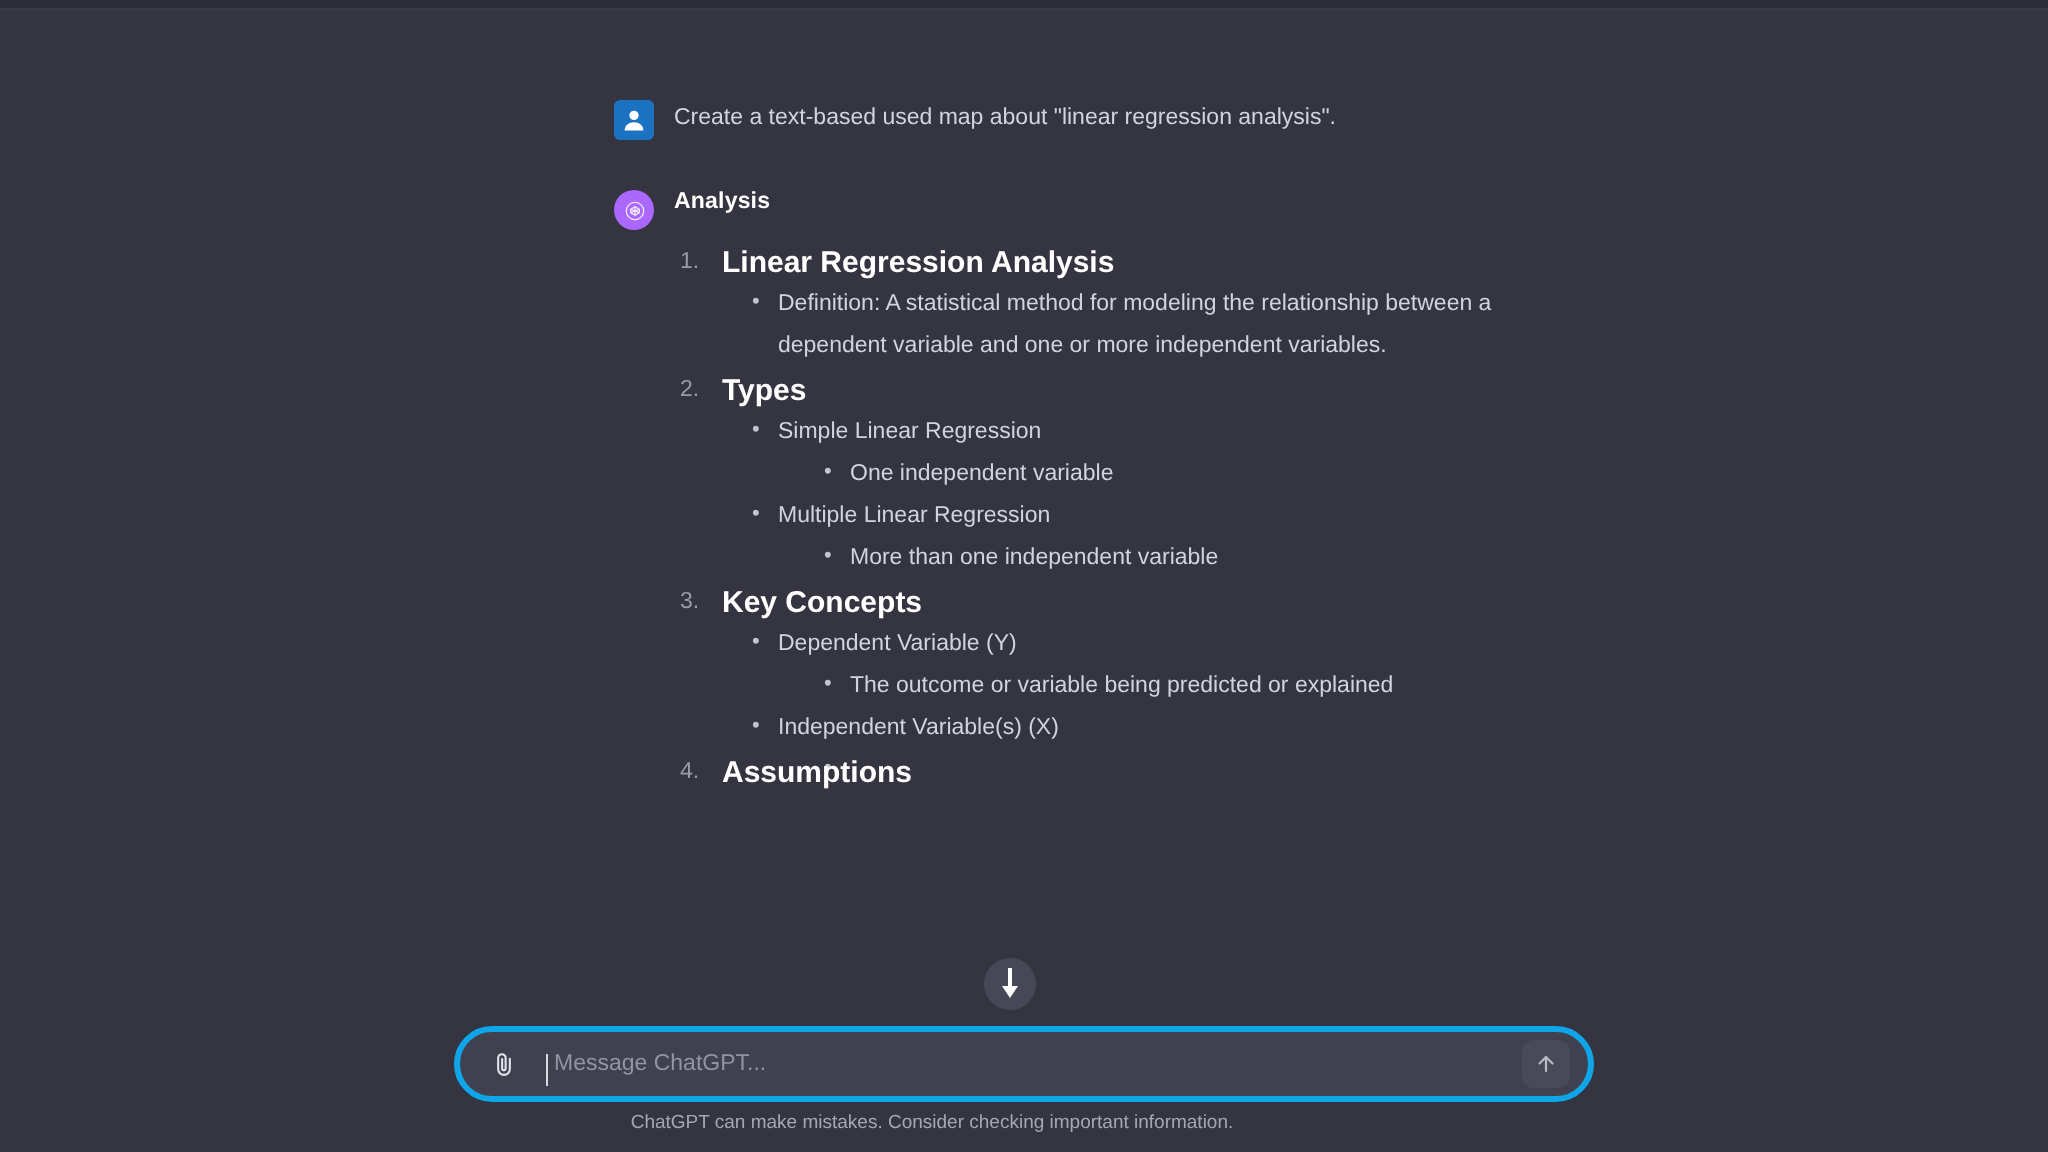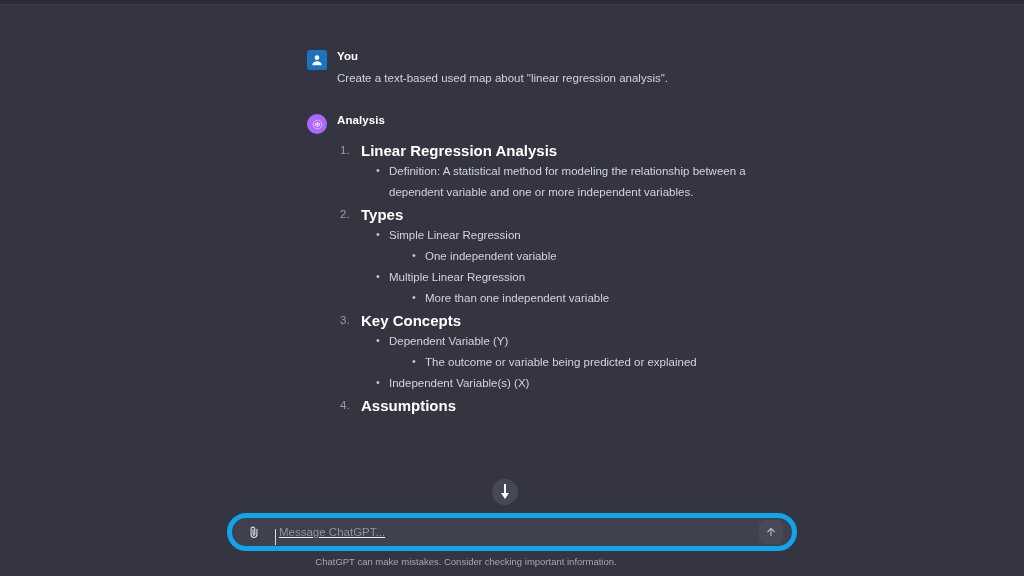--- a/index.html
+++ b/index.html
@@ -158,25 +158,24 @@
     background: #343541;
   }
 
   .composer {
     position: absolute;
     left: 227px;
     top: 8px;
     width: 570px;
     height: 38px;
     background: #40414f;
-    border: 5px solid #0ea5e9;
+    border: 3px solid #0ea5e9;
     border-radius: 19px;
     display: flex;
     align-items: center;
-    text-decoration: underline;
   }
 
   .attach-btn {
     width: 26px; height: 26px;
     margin-left: 9px;
     flex: 0 0 26px;
     display: flex;
     align-items: center;
     justify-content: center;
     border-radius: 6px;
@@ -261,21 +260,20 @@
       <div class="msg">
         <div class="avatar user">
           <span>
             <svg viewBox="0 0 24 24" fill="#ffffff" aria-hidden="true">
               <circle cx="12" cy="8" r="4"></circle>
               <path d="M4 21c0-4.4 3.6-7 8-7s8 2.6 8 7z"></path>
             </svg>
           </span>
         </div>
         <div class="msg-body">
-          <div class="author">You</div>
           <div class="para">Create a text-based used map about "linear regression analysis".</div>
         </div>
       </div>
 
       <div class="msg">
         <div class="avatar assistant">
           <span>
             <svg viewBox="0 0 24 24" fill="none" stroke="#ffffff" stroke-width="1.2" aria-hidden="true">
               <circle cx="12" cy="12" r="8"></circle>
               <path d="M8 10.5 12 8l4 2.5v3L12 16l-4-2.5z"></path>

